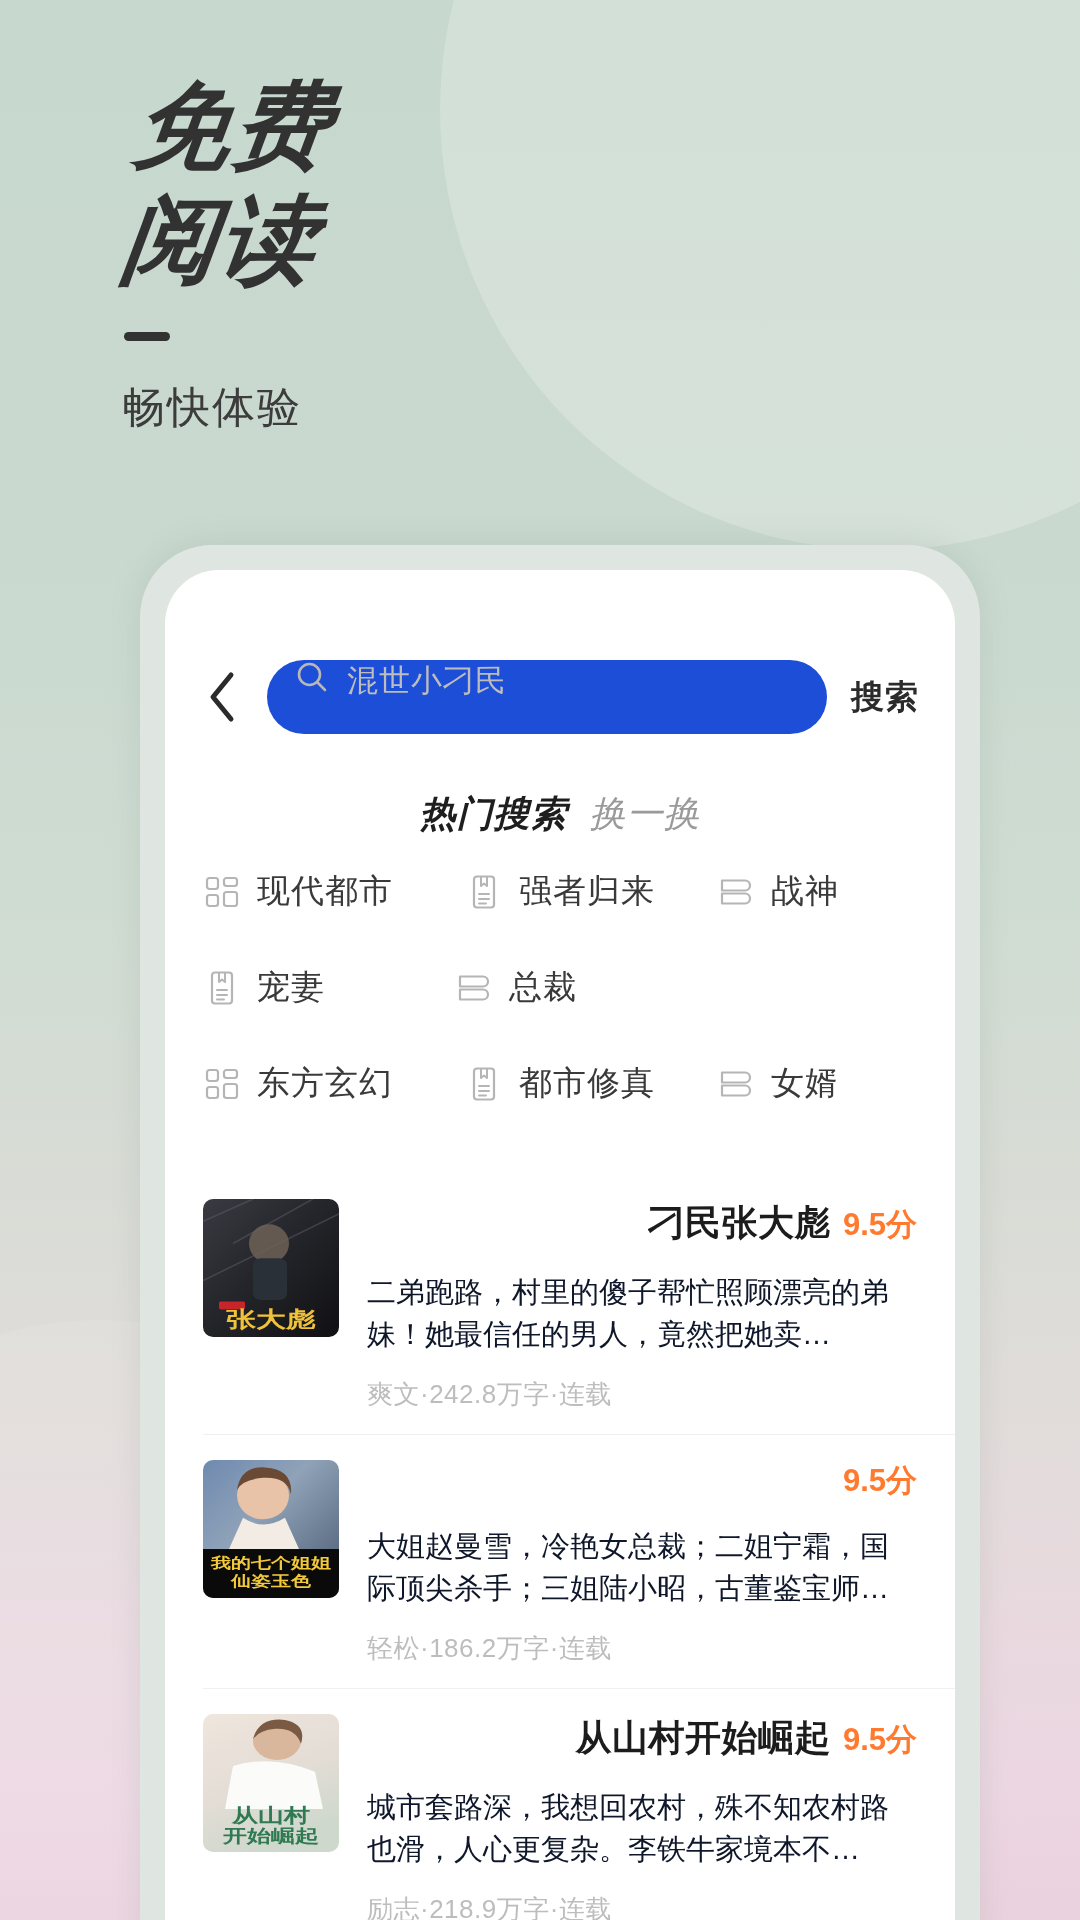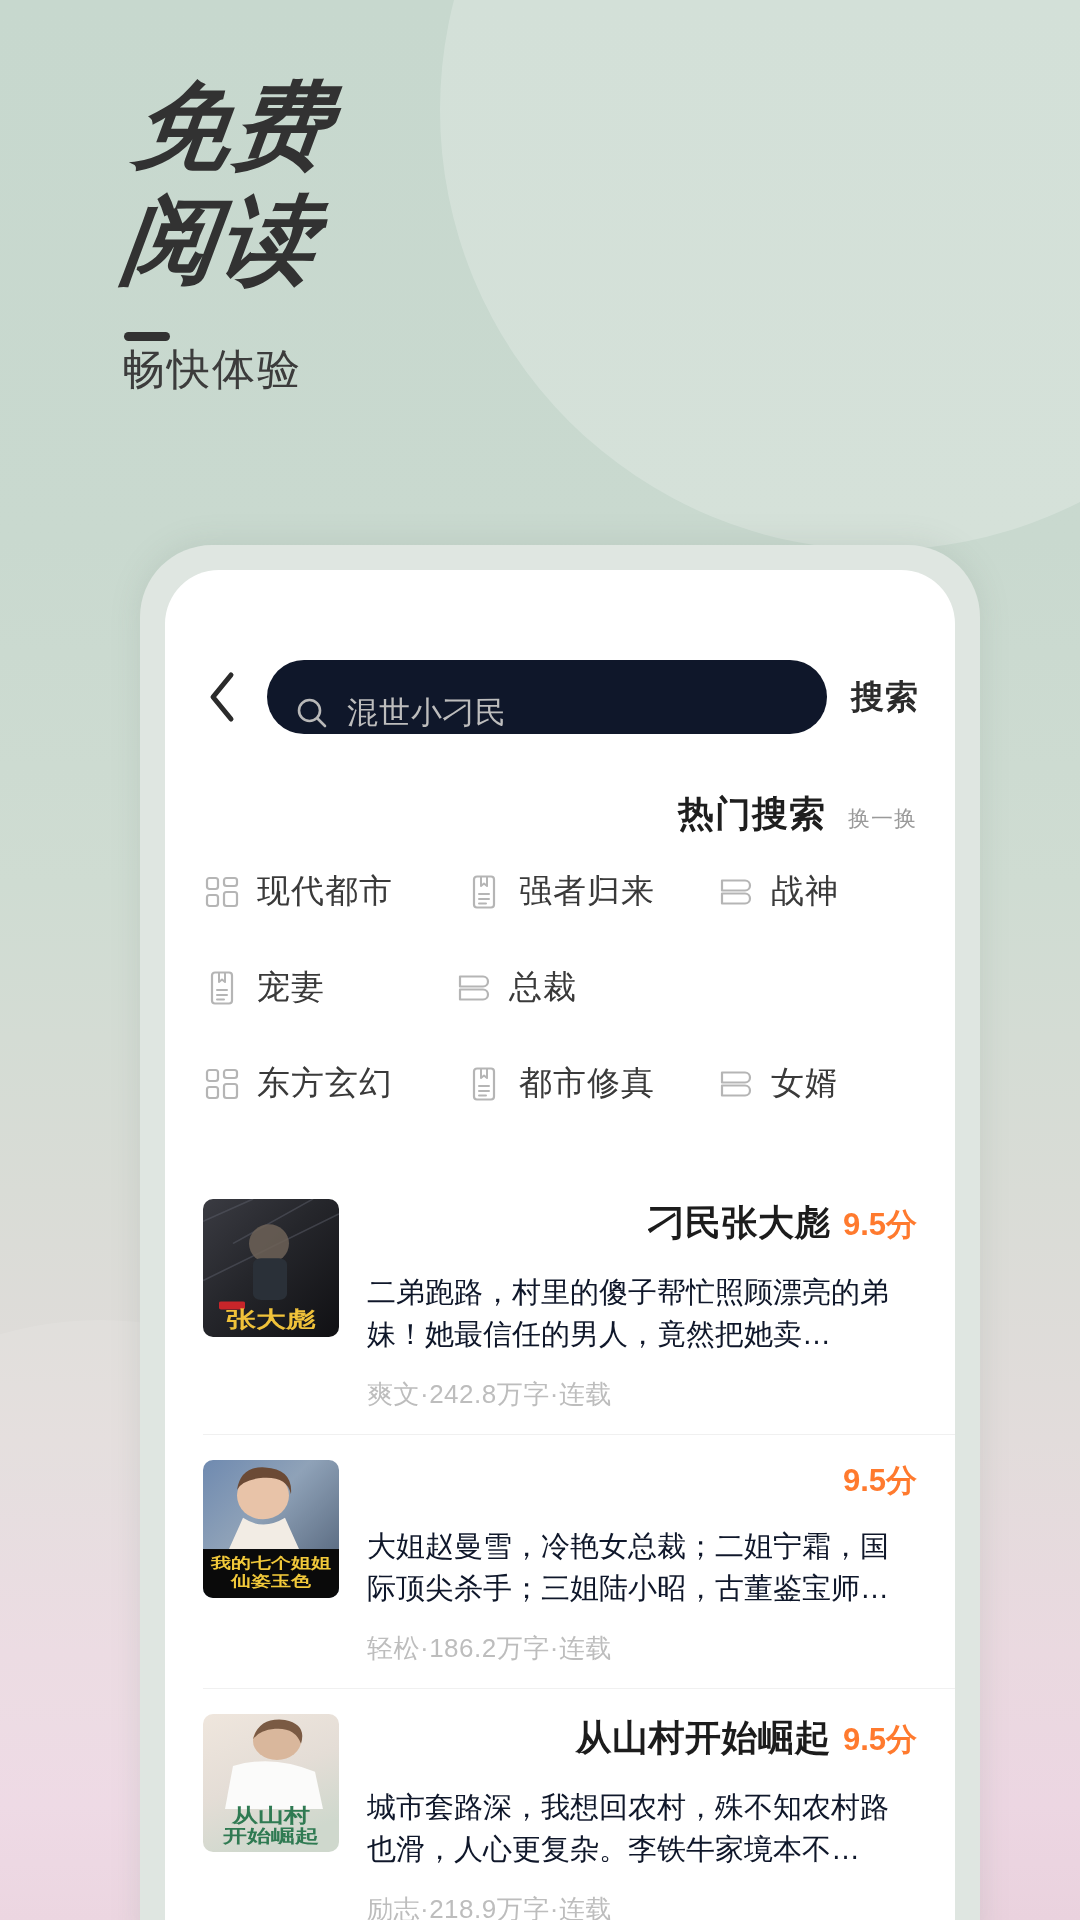--- a/index.html
+++ b/index.html
@@ -57,20 +57,21 @@
     transform-origin: left bottom;
   }
   .hero-title .l2 { display: block; margin-top: 18px; }
   .hero-rule {
     width: 46px; height: 9px;
     background: #323232;
     border-radius: 5px;
     margin: 44px 0 0 8px;
   }
   .hero-sub {
+    margin-top: 38px;
     margin-left: 6px;
     font-size: 43px;
     color: #3c3c3c;
     letter-spacing: 2px;
     font-weight: 400;
   }
 
   
   .phone {
     position: absolute;
@@ -101,56 +102,57 @@
   }
   .back-btn {
     width: 42px; height: 56px;
     display: flex; align-items: center; justify-content: center;
     flex: 0 0 auto;
   }
   .back-btn svg { display: block; }
   .search-box {
     flex: 1 1 auto;
     height: 74px;
-    background: #0f172a;
+    background: #1d4ed8;
     border-radius: 37px;
     display: flex;
-    align-items: flex-end;
+    align-items: flex-start;
     padding: 0 28px;
     gap: 18px;
   }
   .search-box .ph {
     font-size: 31px;
     color: #bdbdbd;
     letter-spacing: 1px;
   }
   .search-btn {
     flex: 0 0 auto;
     font-size: 33px;
     color: #2b2b2b;
     font-weight: 600;
     letter-spacing: 1px;
   }
 
   
   .hot-head {
     display: flex;
     align-items: baseline;
-    justify-content: flex-end;
+    justify-content: center;
     padding: 0 38px;
     margin-top: 34px;
+    font-style: italic;
   }
   .hot-title {
     font-size: 36px;
     font-weight: 700;
     color: #1e1e1e;
     letter-spacing: 1px;
   }
   .hot-refresh {
-    font-size: 22px;
+    font-size: 36px;
     color: #9a9a9a;
     letter-spacing: 1px;
     margin-left: 22px;
   }
   .tag-grid {
     padding: 0 38px;
     margin-top: 30px;
   }
   .tag-row {
     display: flex;

